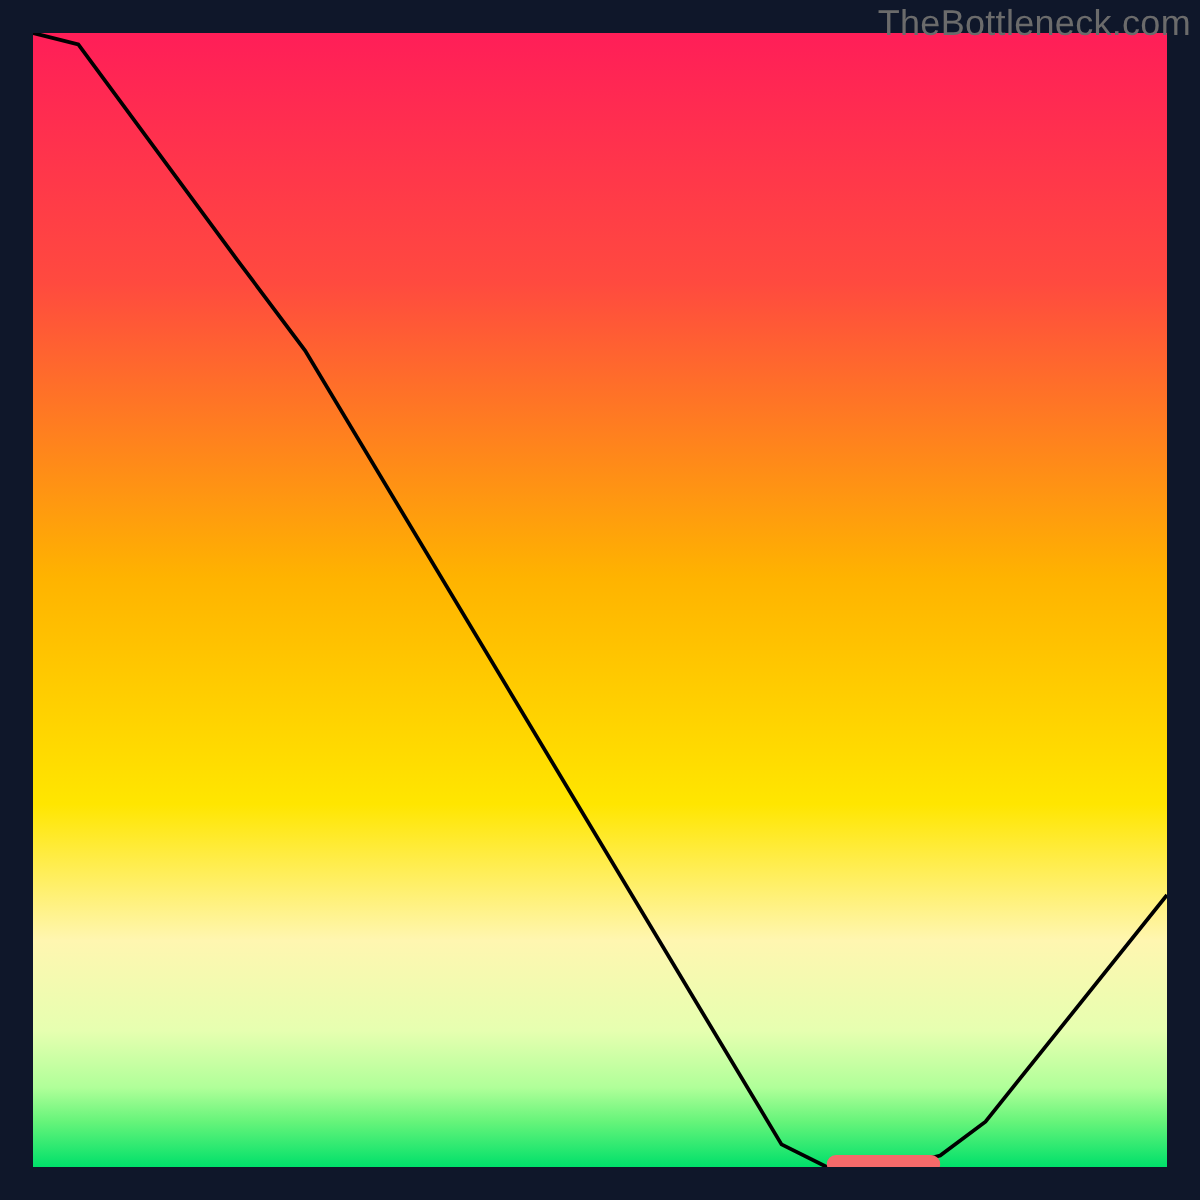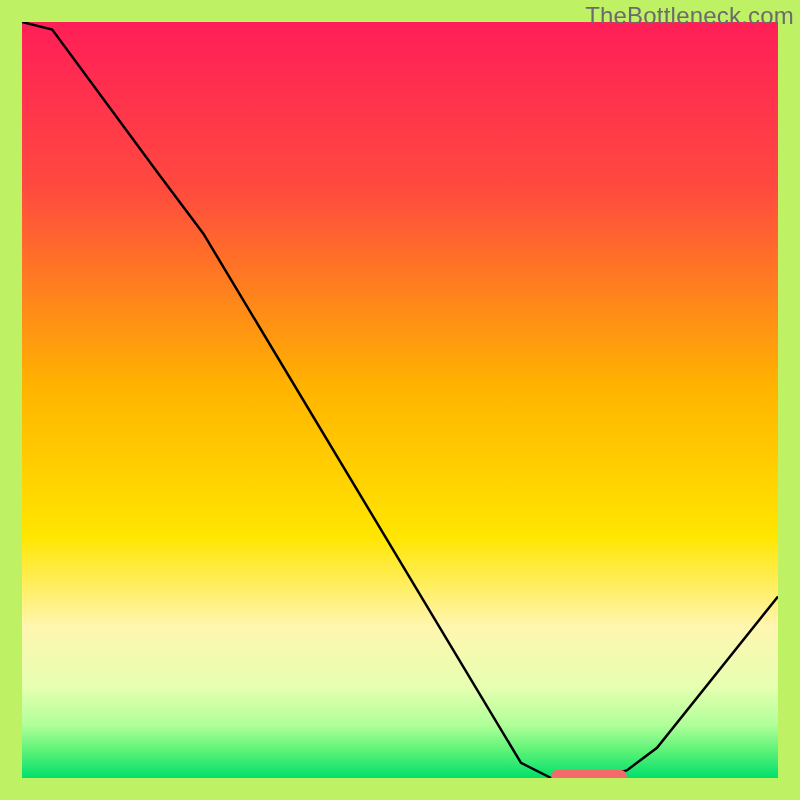--- a/index.html
+++ b/index.html
@@ -7,21 +7,21 @@
     padding: 0;
     width: 800px;
     height: 800px;
     background: #ffffff;
     font-family: Arial, Helvetica, sans-serif;
   }
   .chart-container {
     position: relative;
     width: 800px;
     height: 800px;
-    background: #bef264;
+    background: #0f172a;
   }
   .plot-area {
     position: absolute;
     left: 22px;
     top: 22px;
     width: 756px;
     height: 756px;
     overflow: hidden;
   }
   .watermark {

